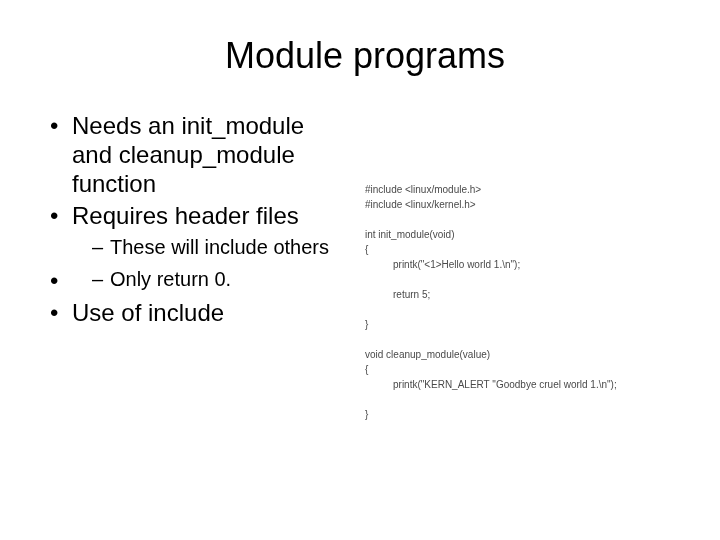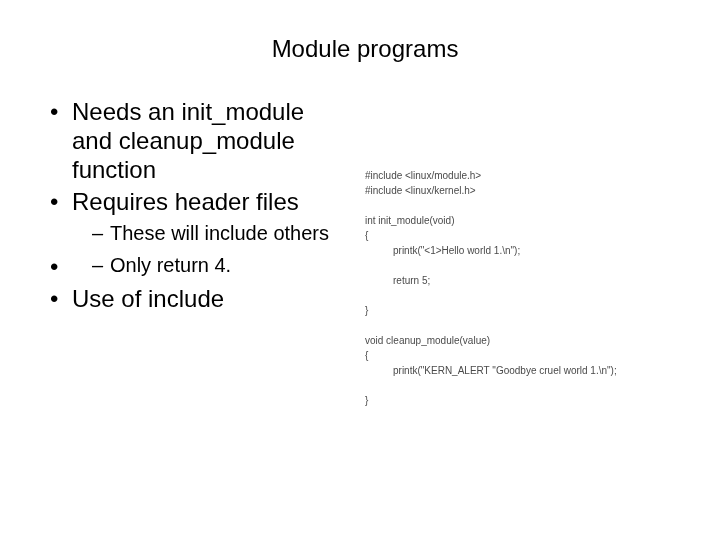--- a/index.html
+++ b/index.html
@@ -15,21 +15,21 @@
       color: #000;
       position: relative;
       overflow: hidden;
     }
     .slide {
       width: 100%;
       height: 100%;
       padding: 20px 40px 20px 50px;
     }
     .title {
-      font-size: 24px;
+      font-size: 36px;
       text-align: center;
       font-weight: normal;
       margin-top: 15px;
       margin-bottom: 35px;
     }
     .content {
       display: flex;
       gap: 10px;
     }
     .left {
@@ -104,21 +104,21 @@
           <span>Requires header files</span>
           <ul class="sub-list">
             <li>
               <span>These will include others</span>
             </li>
           </ul>
         </li>
         <li>
           <ul class="sub-list">
             <li>
-              <span>Only return 4.</span>
+              <span>Only return 0.</span>
             </li>
           </ul>
         </li>
         <li>
           <span>Use of include</span>
         </li>
       </ul>
     </div>
 
     <div class="right">

